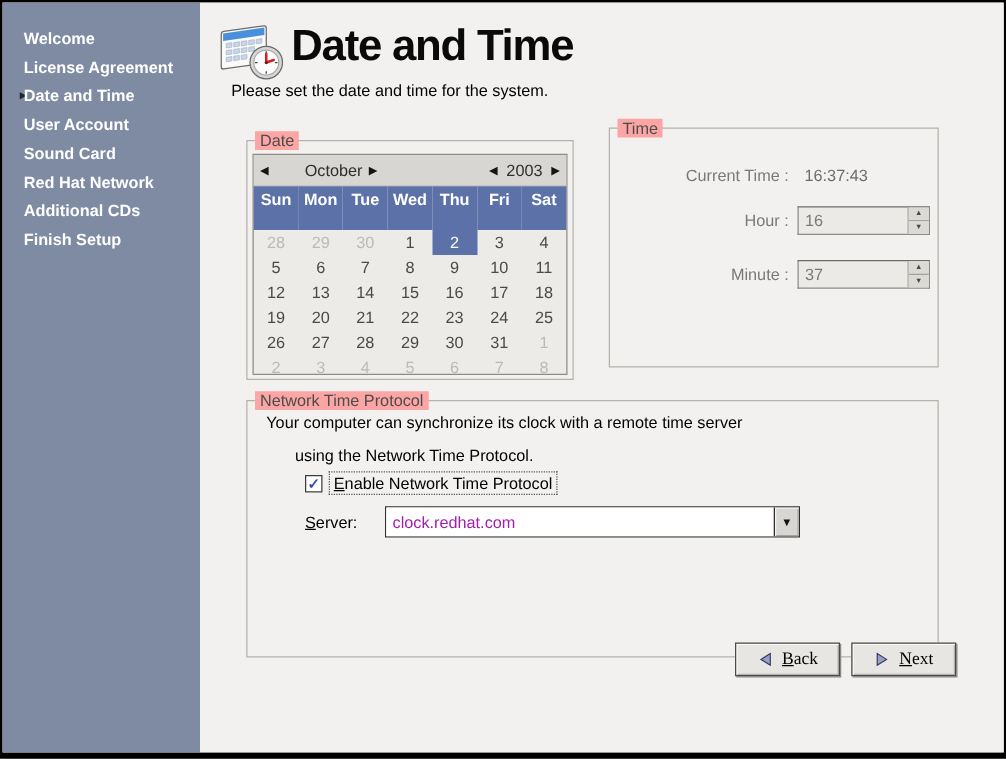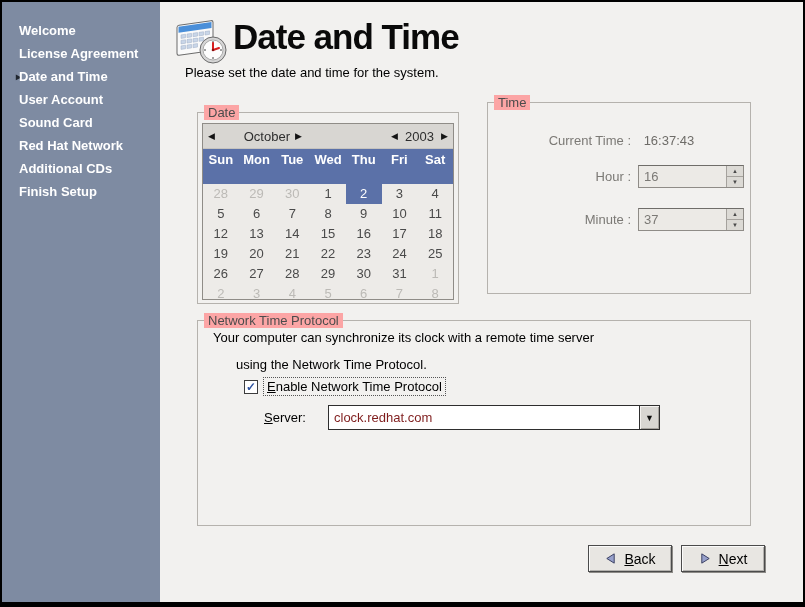--- a/index.html
+++ b/index.html
@@ -57,34 +57,34 @@
   .spin-up { border-bottom:1px solid #a5a29d; }
 
   
   .ntp-desc { position:absolute; left:15px; font-size:13px; color:#000; white-space:nowrap; }
   .d1 { top:9px;text-align:center; } .d2 { top:36px;margin-left:23px; }
   .check-row { position:absolute; left:46px; top:56px; display:flex; align-items:center; }
   .checkbox { width:14px; height:14px; background:#fff; border:1px solid #3c3c3c; color:#2d52a0;
               font-size:12px; font-weight:bold; line-height:12px; text-align:center; cursor:default; }
   .check-label { margin-left:5px; font-size:13px; color:#000; border:1px dotted #555; padding:0 3px; line-height:17px; }
   .u { text-decoration:underline; }
-  .server-row { position:absolute; left:46px; top:84px; display:flex; align-items:center;margin-left:20px; }
+  .server-row { position:absolute; left:46px; top:84px; display:flex; align-items:center; }
   .server-label { font-size:13px; color:#000; width:58px; }
   .combo { position:relative; margin-left:6px; width:332px; height:25px; border:1px solid #2e2e2e; background:#fff; }
   .combo input { position:absolute; left:0; top:0; bottom:0; right:20px; width:311px; border:0; outline:none;
-                 font-family:"Liberation Sans", sans-serif; font-size:13px; padding-left:5px; color:#7f1d1d; background:#fff; }
+                 font-family:"Liberation Sans", sans-serif; font-size:13px; padding-left:5px; color:#a21caf; background:#fff; }
   .combo-btn { position:absolute; right:0; top:0; bottom:0; width:20px; background:#d8d6d2;
                border:0; border-left:1px solid #2e2e2e; font-size:9px; color:#111;
                display:flex; align-items:center; justify-content:center; cursor:default;
                box-shadow: inset 1px 1px 0 #f4f2ef, inset -1px -1px 0 #a5a29d; }
 
   
-  .btn { position:absolute; top:543px; width:84px; height:27px; background:#e8e6e2;
+  .btn { position:absolute; top:512px; width:84px; height:27px; background:#e8e6e2;
          border:1px solid #4b4b4b; display:flex; align-items:center; justify-content:center; gap:7px;
-         font-family:Liberation Sans, sans-serif; font-size:14px; color:#000; cursor:default;
+         font-family:Liberation Serif, serif; font-size:14px; color:#000; cursor:default;
          box-shadow: inset 1px 1px 0 #fbfbfa, inset -1px -1px 0 #b4b2ae, 1px 1px 0 #8c8a86; }
   .btn-back { left:428px; } .btn-next { left:521px; }
 </style>
 </head>
 <body>
 
 <div class="window">
 
   <div class="sidebar">
       <div class="sb-item">

